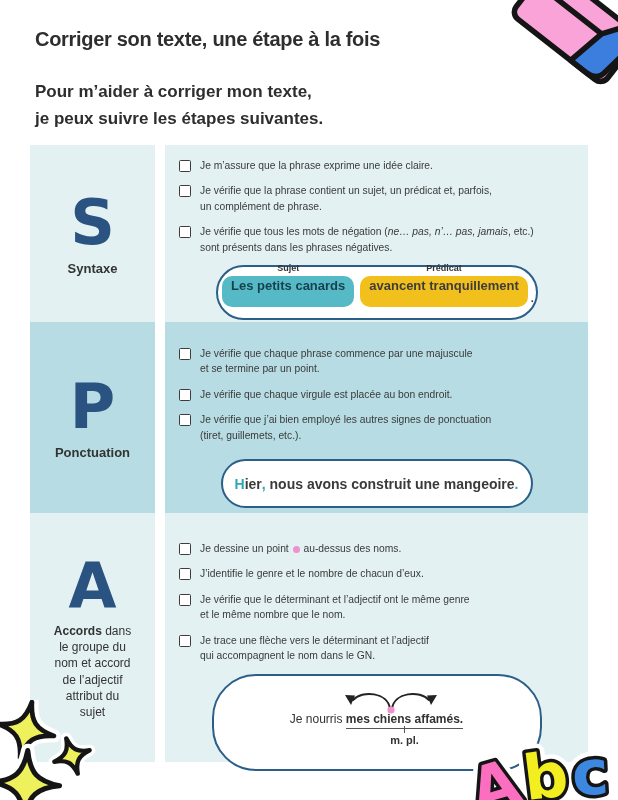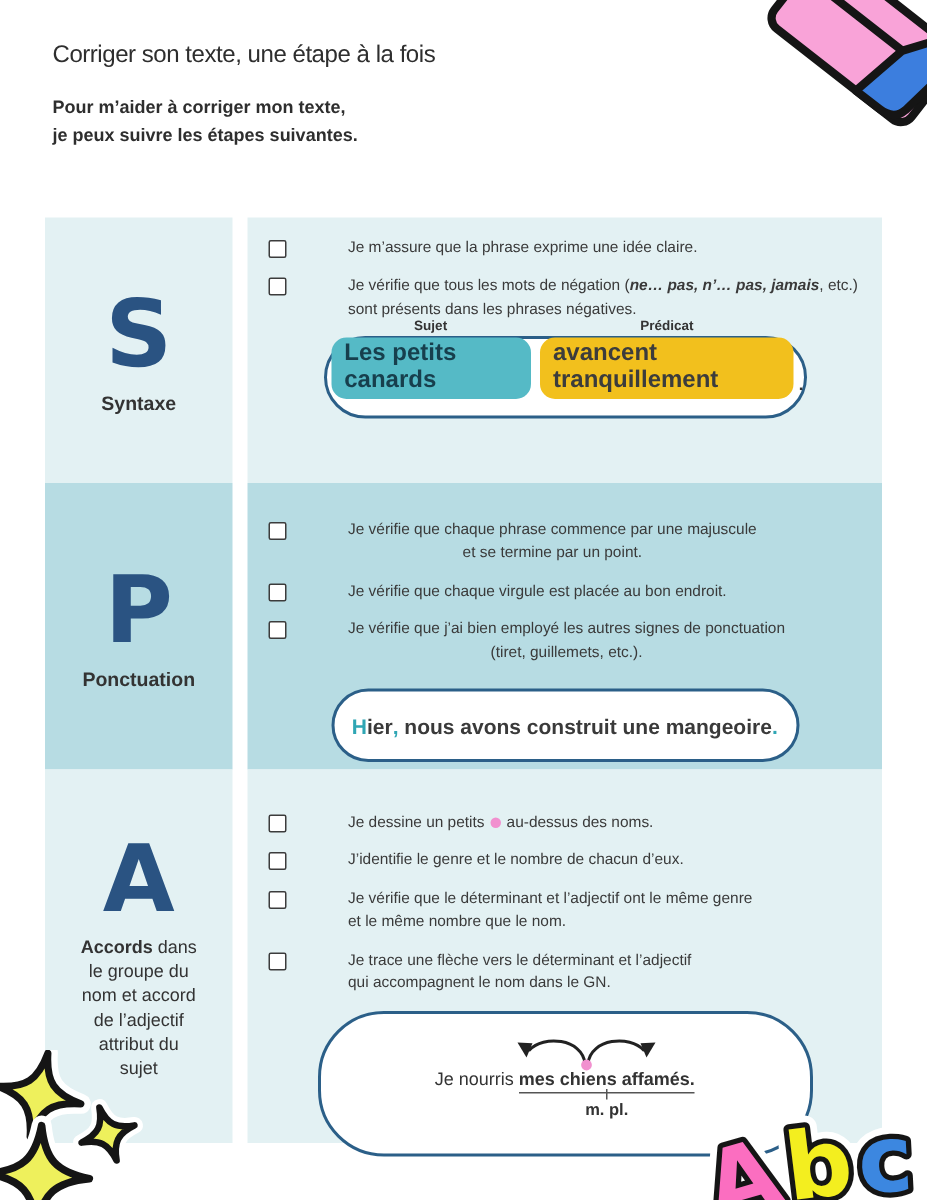--- a/index.html
+++ b/index.html
@@ -1,54 +1,54 @@
 <!DOCTYPE html>
 <html><head>
 <meta charset="utf-8">
 <style>
   html,body{margin:0;padding:0;}
   .page{position:relative;width:618px;height:800px;background:#ffffff;overflow:hidden;
         font-family:"Liberation Sans", sans-serif;color:#3a3a3a;}
-  .title{position:absolute;left:35px;top:28px;font-size:16px;font-weight:400;
+  .title{position:absolute;left:35px;top:28px;font-size:20px;font-weight:700;
          color:#2e2e2e;letter-spacing:-0.3px;margin:0;text-align:right;}
-  .subtitle{position:absolute;left:35px;top:62px;font-size:12px;font-weight:700;
+  .subtitle{position:absolute;left:35px;top:78px;font-size:17px;font-weight:700;
             color:#2e2e2e;line-height:1.6;margin:0;}
   .grid{position:absolute;left:30px;top:145px;width:558px;}
   .row{display:flex;}
   .row-s{height:177px;}
   .row-p{height:191px;}
   .row-a{height:249px;}
   .col-left{width:125px;margin-right:10px;display:flex;flex-direction:column;
             align-items:center;justify-content:center;text-align:center;flex:none;}
   .col-right{flex:1;}
   .row-light .col-left,.row-light .col-right{background:#e3f1f3;}
   .row-dark .col-left,.row-dark .col-right{background:#b7dce3;}
   .big-letter{font-family:"DejaVu Sans", sans-serif;font-size:62px;font-weight:800;
               color:#2a5382;line-height:1;}
   .col-label{font-size:13px;font-weight:700;color:#333;margin-top:7px;}
   .col-label-a{font-size:12px;font-weight:400;color:#333;margin-top:6px;line-height:1.35;white-space:pre-line;}
   .col-label-a b{font-weight:800;}
   .items{padding:0 0 0 14px;}
   .row-s .items{padding-top:13px;}
-  .row-p .items{padding-top:24px;text-align:center;}
+  .row-p .items{padding-top:24px;}
   .row-a .items{padding-top:28px;}
-  .item{display:flex;margin-bottom:10px;gap:32px;}
+  .item{display:flex;margin-bottom:10px;}
   .checkbox{width:10px;height:10px;border:1.6px solid #3c3c3c;background:#fff;
             margin:2px 9px 0 0;flex:none;border-radius:1.5px;}
   .item-text{font-size:10.3px;font-weight:500;color:#3a3a3a;line-height:1.5;white-space:pre-line;}
-  .item-text em{font-weight:700;}
+  .item-text em{font-weight:400;}
   .dot{display:inline-block;width:7px;height:7px;border-radius:50%;background:#f190cf;
        vertical-align:middle;margin:0 1px;}
   .example{background:#fff;border:2px solid #2b5f88;display:flex;align-items:center;
            justify-content:center;box-sizing:border-box;}
   .example-s{width:322px;height:55px;border-radius:28px;margin:6px auto 0;align-items:flex-end;
              padding-bottom:11px;}
   .chip-col{display:flex;flex-direction:column;align-items:center;margin:0 3px;}
   .chip-label{font-size:9px;font-weight:700;color:#333;margin-bottom:3px;}
-  .chip{font-size:16px;font-weight:700;padding:2px 9px 3px;border-radius:10px;}
+  .chip{font-size:13px;font-weight:700;padding:2px 9px 14px;border-radius:10px;}
   .chip-teal{background:#55bac6;color:#173f4d;}
   .chip-yellow{background:#f2c01d;color:#3c3c3c;}
   .chip-period{font-size:11px;font-weight:700;color:#333;padding-bottom:3px;}
   .example-p{width:312px;height:49px;border-radius:26px;margin:16px auto 0;
              font-size:14px;font-weight:600;color:#3a3a3a;}
   .accent{color:#2fa6b4;font-weight:700;}
   .example-a{width:330px;height:97px;border-radius:44px;margin:4px auto 0;
              flex-direction:column;justify-content:flex-start;padding-top:8px;}
   .a-arrows{display:block;transform:translateX(14px);}
   .a-line{font-size:12px;color:#333;font-weight:500;margin-top:-2px;}
@@ -87,20 +87,25 @@
         <div class="col-label">Syntaxe</div>
       </div>
       <div class="col-right">
         <div class="items">
           <div class="item">
             <span class="checkbox"></span>
             <span class="item-text">Je m’assure que la phrase exprime une idée claire.</span>
           </div>
           <div class="item">
             <span class="checkbox"></span>
+            <span class="item-text">Je vérifie que la phrase contient un sujet, un prédicat et, parfois,
+un complément de phrase.</span>
+          </div>
+          <div class="item">
+            <span class="checkbox"></span>
             <span class="item-text"><span>Je vérifie que tous les mots de négation (</span><em>ne… pas, n’… pas, jamais</em><span>, etc.)
 sont présents dans les phrases négatives.</span></span>
           </div>
         </div>
         <div class="example example-s">
           <div class="chip-col">
             <div class="chip-label">Sujet</div>
             <div class="chip chip-teal">Les petits canards</div>
           </div>
           <div class="chip-col">
@@ -147,21 +152,21 @@
 le groupe du
 nom et accord
 de l’adjectif
 attribut du
 sujet</span></div>
       </div>
       <div class="col-right">
         <div class="items">
           <div class="item">
             <span class="checkbox"></span>
-            <span class="item-text"><span>Je dessine un petits </span><span class="dot"></span><span> au-dessus des noms.</span></span>
+            <span class="item-text"><span>Je dessine un point </span><span class="dot"></span><span> au-dessus des noms.</span></span>
           </div>
           <div class="item">
             <span class="checkbox"></span>
             <span class="item-text">J’identifie le genre et le nombre de chacun d’eux.</span>
           </div>
           <div class="item">
             <span class="checkbox"></span>
             <span class="item-text">Je vérifie que le déterminant et l’adjectif ont le même genre
 et le même nombre que le nom.</span>
           </div>

